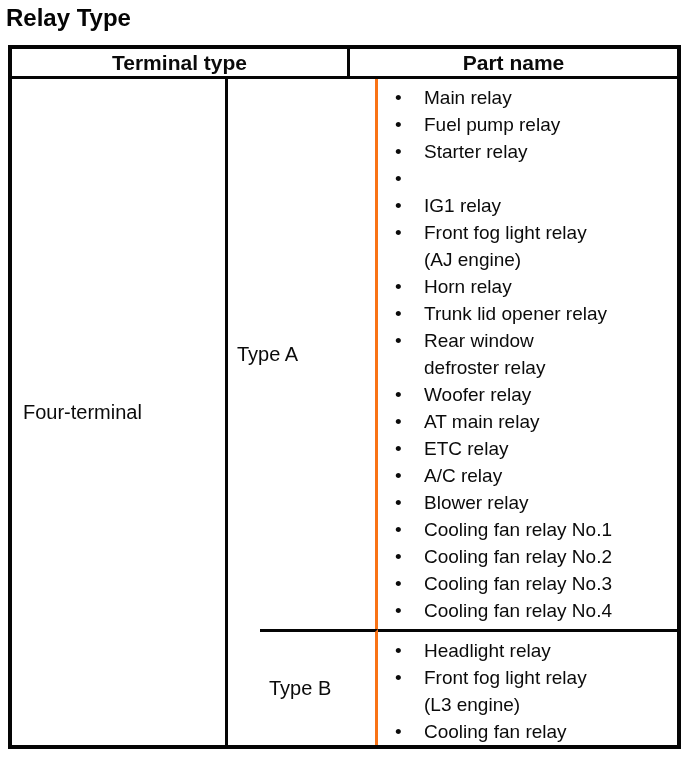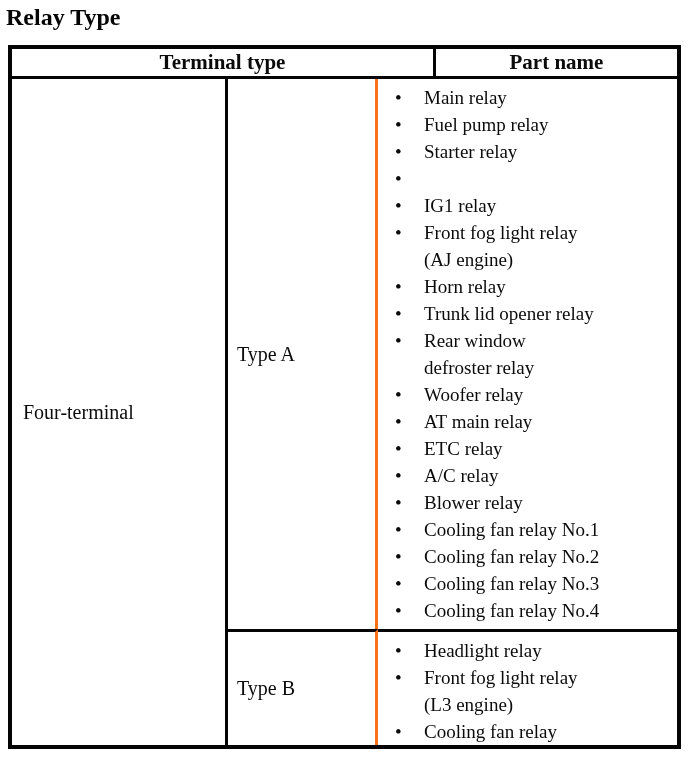--- a/index.html
+++ b/index.html
@@ -3,21 +3,21 @@
 <meta charset="utf-8">
 <style>
   * { margin: 0; padding: 0; box-sizing: border-box; }
   html, body {
     width: 688px; height: 768px;
     background: #ffffff;
     font-family: "Liberation Sans", sans-serif;
     color: #0b0b0b;
     -webkit-font-smoothing: none;
   }
-  .page { position: relative; width: 688px; height: 768px; overflow: hidden; font-family: Liberation Serif, serif; }
+  .page { position: relative; width: 688px; height: 768px; overflow: hidden; }
 
   .doc-title {
     position: absolute;
     left: 6px; top: 4px;
     font-size: 24px;
     font-weight: bold;
     letter-spacing: 0px;
     color: #050505;
   }
 
@@ -37,21 +37,21 @@
     border-bottom: 3px solid #050505;
     font-weight: bold;
     font-size: 21px;
   }
   .th {
     display: flex;
     align-items: center;
     justify-content: center;
     height: 100%;
   }
-  .th-terminal { width: 424px; border-right: 3px solid #050505; }
+  .th-terminal { width: 338px; border-right: 3px solid #050505; }
   .th-part { flex: 1; }
 
   .tbody {
     flex: 1;
     display: grid;
     grid-template-columns: 216px 150px 1fr;
     grid-template-rows: 550px 1fr;
   }
 
   .cell-terminal-group {
@@ -64,21 +64,21 @@
     text-align: right;
   }
   .cell-type {
     border-right: 3px solid #f97316;
     display: flex;
     align-items: center;
     padding-left: 9px;
     font-size: 20px;
   }
   .cell-type-a { grid-column: 2; grid-row: 1; }
-  .cell-type-b { grid-column: 2; grid-row: 2; border-top: 3px solid #050505; }
+  .cell-type-b { grid-column: 2; grid-row: 2; border-top: 3px solid #050505; margin-left: 32px; }
 
   .cell-parts { padding: 5px 4px 0 17px; font-size: 19px; }
   .cell-parts-a { grid-column: 3; grid-row: 1; }
   .cell-parts-b { grid-column: 3; grid-row: 2; border-top: 3px solid #050505; }
 
   .part-item { display: flex; line-height: 27px; }
   .bullet {
     width: 29px;
     flex: 0 0 29px;
     font-size: 19px;

